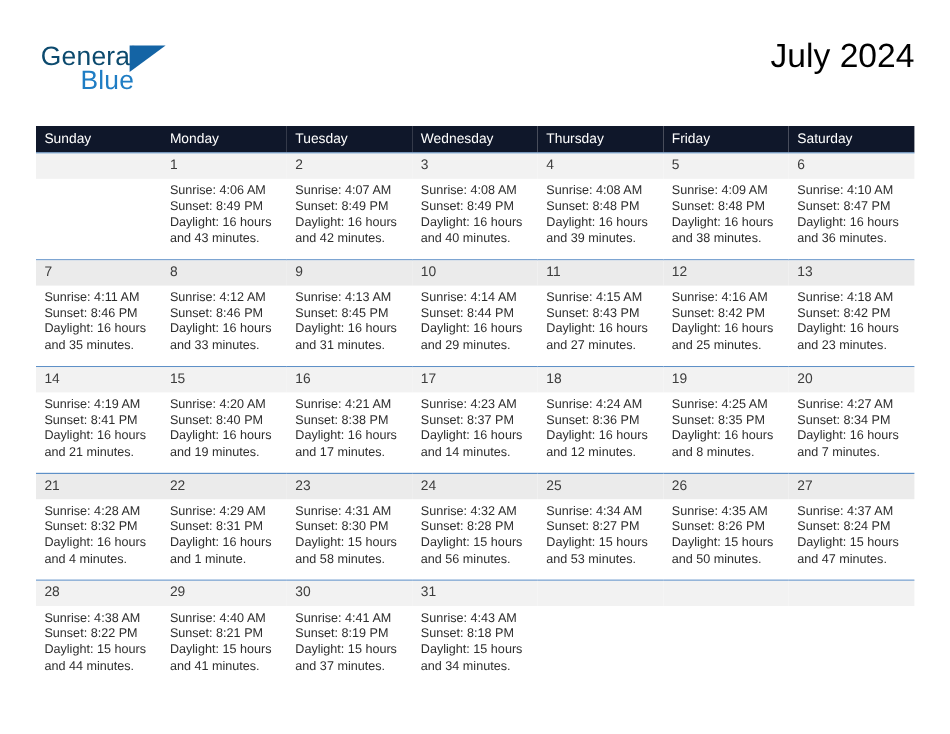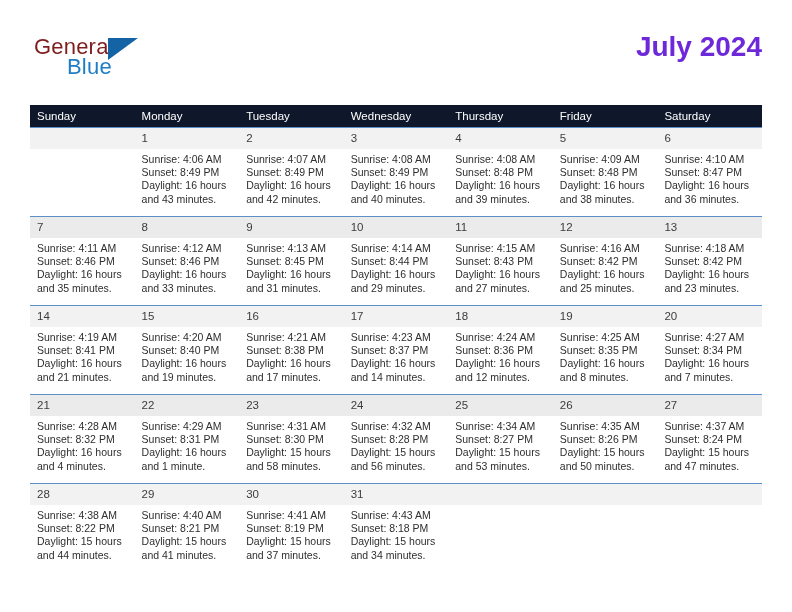--- a/index.html
+++ b/index.html
@@ -36,21 +36,21 @@
     top: 4px;
     width: 220px;
     height: 56px;
   }
   .brand-general {
     position: absolute;
     left: 0;
     top: 0;
     font-size: 22px;
     letter-spacing: 0.2px;
-    color: #7f1d1d;
+    color: #0c4a6e;
     font-family: "Liberation Sans", sans-serif;
   }
   .brand-blue {
     position: absolute;
     left: 33px;
     top: 20px;
     font-size: 22px;
     letter-spacing: 0.2px;
     color: #1f7dc4;
     font-family: "Liberation Sans", sans-serif;
@@ -66,22 +66,22 @@
   }
 
   .title-block {
     position: absolute;
     right: 0;
     top: 0;
     text-align: right;
   }
   .cal-title {
     font-size: 28px;
-    font-weight: bold;
-    color: #6d28d9;
+    font-weight: normal;
+    color: #000000;
     line-height: 34px;
     white-space: nowrap;
   }
   .cal-subtitle {
     font-size: 14px;
     color: #2b2b2b;
     line-height: 20px;
     margin-top: 4px;
     white-space: nowrap;
   }

